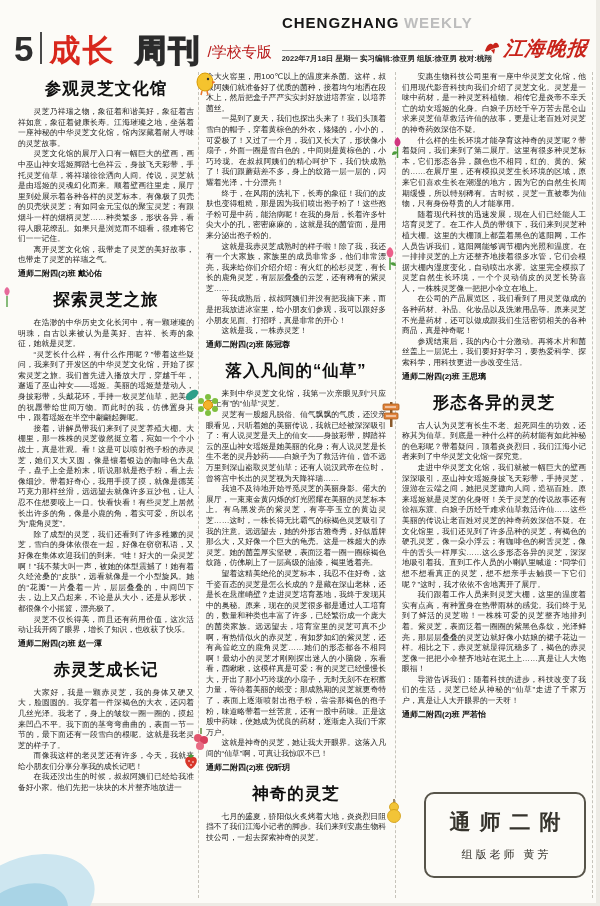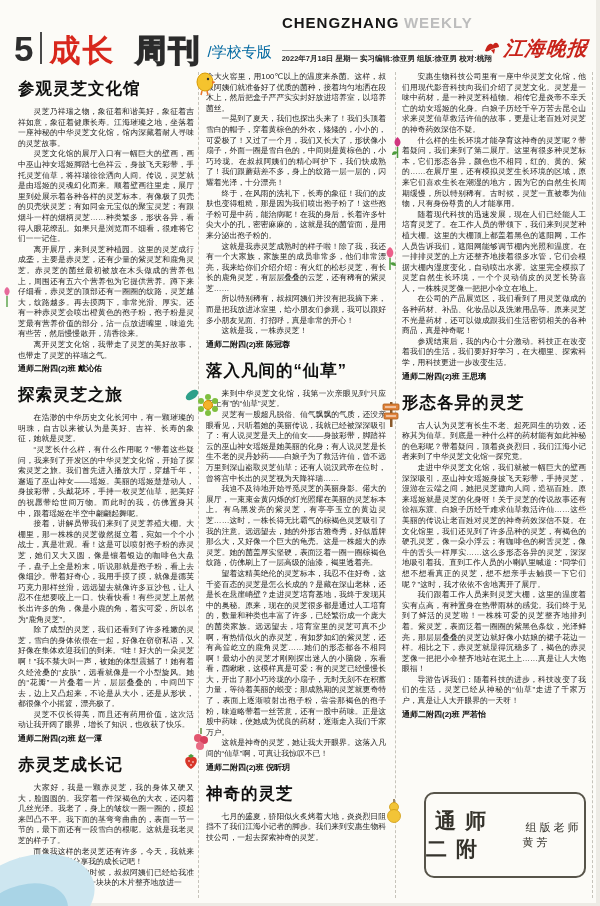--- a/index.html
+++ b/index.html
@@ -8,47 +8,47 @@
   .page-edge-r{position:absolute;right:0;top:0;width:4px;height:100%;background:#edebe5;}
   .page-edge-b{position:absolute;left:0;bottom:0;width:100%;height:3px;background:#edebe5;}
 
   
   #header{position:absolute;left:14px;top:18px;width:574px;height:48px;display:flex;align-items:flex-end;}
   .page-num{font-size:35px;font-weight:900;color:#2e2e2e;line-height:1;}
   .vline{width:2px;height:32px;background:#4a4a4a;margin:0 7px 2px 7px;}
   .cn1{font-size:31px;font-weight:900;line-height:1;letter-spacing:2px;}
   .cn2{font-size:31px;font-weight:900;line-height:1;letter-spacing:2px;color:#fff;
        -webkit-text-stroke:1.4px #2b2b2b;text-shadow:0 0 1px #2b2b2b;margin-left:20px;}
-  .slash{font-size:15px;color:#0369a1;margin:0 0 4px 6px;white-space:nowrap;}
+  .slash{font-size:15px;color:#b91c1c;margin:0 0 4px 6px;white-space:nowrap;}
   .head-right{flex:1;margin:0 10px 2px 10px;min-width:0;}
   .eng-row{text-align:center;border-bottom:1px solid #9a9a9a;padding-bottom:18px;white-space:nowrap;}
   .eng-bold{font-size:15px;font-weight:800;color:#161616;letter-spacing:1px;}
   .eng-light{font-size:15px;font-weight:800;color:#bdbdbd;letter-spacing:1px;}
   .dateline{text-align:left;font-size:7.5px;font-weight:700;color:#2a2a2a;padding-top:3px;white-space:nowrap;}
   .logo-wrap{display:flex;align-items:center;margin-bottom:4px;}
   .logo-text{font-family:"Liberation Serif","DejaVu Serif",serif;font-style:italic;font-weight:900;
              font-size:20px;letter-spacing:1px;transform:skewX(-6deg);white-space:nowrap;}
 
   
   .col{position:absolute;top:68px;height:834px;overflow:hidden;}
   #col1{left:18px;width:176px;}
   #col2{left:206px;width:180px;}
   #col3{left:402px;width:184px;}
   .vdiv{position:absolute;top:72px;height:826px;border-left:1px dashed #c6c3ba;}
 
-  .atitle{margin:10px 0 7px 0;font-size:16.5px;font-weight:900;
+  .atitle{margin:10px 0 7px 0;text-align:center;font-size:16.5px;font-weight:900;
           letter-spacing:1px;color:#101010;}
   .paras p{margin:0;font-size:7.8px;line-height:1.36;text-align:justify;text-indent:2em;color:#1d1d1d;}
   .no-first-indent p:first-child{text-indent:0;}
   .byline{margin:2px 2px 4px 0;text-align:left;font-size:8px;font-weight:700;color:#111;}
 
   
   #school-box{position:absolute;left:424px;top:792px;width:158px;height:82px;
               border:2px solid #57544a;border-radius:10px;background:#fcfbf7;
-              display:flex;flex-direction:row;align-items:center;justify-content:center;gap:11px;}
+              display:flex;flex-direction:column;align-items:center;justify-content:center;gap:11px;}
   .school-name{font-size:21px;font-weight:800;letter-spacing:9px;color:#35332c;text-indent:9px;}
   .school-credit{font-size:11px;font-weight:400;letter-spacing:3px;color:#35332c;text-indent:3px;}
 
   
   .decor{position:absolute;pointer-events:none;}
   .corner1{position:absolute;left:-34px;bottom:-36px;width:130px;height:86px;background:#cde6f0;
            border-radius:50%;transform:rotate(-16deg);}
   .corner2{position:absolute;left:-26px;bottom:-44px;width:96px;height:64px;background:#a9d4e6;
            border-radius:50%;transform:rotate(-22deg);}
 </style>
@@ -86,21 +86,20 @@
   <div class="vdiv" style="left:198px;"></div>
   <div class="vdiv" style="left:395px;"></div>
   <div class="vdiv" style="left:592px;"></div>
 
   <div class="col" id="col1">
     <section>
       <h2 class="atitle">参观灵芝文化馆</h2>
       <div class="paras">
           <p>灵芝乃祥瑞之物，象征着和谐美好，象征着吉祥如意，象征着健康长寿。江海璀璨之地，坐落着一座神秘的中华灵芝文化馆，馆内深藏着耐人寻味的灵芝故事。</p>
           <p>灵芝文化馆的展厅入口有一幅巨大的壁画，画中巫山神女瑶姬脚踏七色祥云，身披飞天彩带，手托灵芝仙草，将祥瑞徐徐洒向人间。传说，灵芝就是由瑶姬的灵魂幻化而来。顺着壁画往里走，展厅里到处展示着各种各样的灵芝标本。有像极了贝壳的贝壳状灵芝；有如同金元宝似的聚宝灵芝；有跟烟斗一样的烟柄灵芝……种类繁多，形状各异，看得人眼花缭乱。如果只是浏览而不细看，很难将它们一一记住。</p>
-          <p>离开展厅，来到灵芝种植园。这里的灵芝成行成垄，主要是赤灵芝，还有少量的紫灵芝和鹿角灵芝。赤灵芝的菌丝最初被放在木头做成的营养包上，周围还有五六个营养包为它提供营养。蹲下来仔细看，赤灵芝的顶部还有一圈圈的纹路，灵芝越大，纹路越多。再去摸两下，非常光滑、厚实。还有一种赤灵芝会喷出橙黄色的孢子粉，孢子粉是灵芝最有营养价值的部分，沾一点放进嘴里，味道先有些苦，然后慢慢散开，清香徐来。</p>
           <p>离开灵芝文化馆，我带走了灵芝的美好故事，也带走了灵芝的祥瑞之气。</p>
         </div>
       <div class="byline">通师二附四(2)班 戴沁佑</div>
     </section>
     <section>
       <h2 class="atitle">探索灵芝之旅</h2>
       <div class="paras">
           <p>在浩渺的中华历史文化长河中，有一颗璀璨的明珠，自古以来被认为是美好、吉祥、长寿的象征，她就是灵芝。</p>
           <p>“灵芝长什么样，有什么作用呢？”带着这些疑问，我来到了开发区的中华灵芝文化馆，开始了探索灵芝之旅。我们首先进入播放大厅，穿越千年，邂逅了巫山神女——瑶姬。美丽的瑶姬楚楚动人，身披彩带，头戴花环，手持一枚灵芝仙草，把美好的祝愿带给世间万物。而此时的我，仿佛置身其中，跟着瑶姬在半空中翩翩起舞呢。</p>
           <p>接着，讲解员带我们来到了灵芝养殖大棚。大棚里，那一株株的灵芝傲然挺立着，宛如一个个小战士，真是壮观。看！这是可以喷射孢子粉的赤灵芝，她们又大又圆，像是镶着银边的咖啡色大盘子，盘子上全是粉末，听说那就是孢子粉，看上去像细沙。带着好奇心，我用手摸了摸，就像是德芙巧克力那样丝滑，远远望去就像许多豆沙包，让人忍不住想要咬上一口。快看快看！有些灵芝上居然长出许多的角，像是小鹿的角，着实可爱，所以名为“鹿角灵芝”。</p>
@@ -119,21 +118,21 @@
     </section>
   </div>
 
   <div class="col" id="col2">
     <section style="display:block;padding-top:4px;">
       <div class="paras no-first-indent">
           <p>个大火窖里，用100℃以上的温度来杀菌。这样，叔叔阿姨们就准备好了优质的菌种，接着均匀地洒在段木上，然后把盒子严严实实封好放进培养室，以培养菌丝。</p>
           <p>一晃到了夏天，我们也探出头来了！我们头顶着雪白的帽子，穿着黄棕色的外衣，矮矮的，小小的，可爱极了！又过了一个月，我们又长大了，形状像小扇子，外面一圈是雪白色的，中间则是黄棕色的，小巧玲珑。在叔叔阿姨们的精心呵护下，我们快成熟了！我们跟蘑菇差不多，身上的纹路一层一层的，闪耀着光泽，十分漂亮！</p>
           <p>终于，在风雨的洗礼下，长寿的象征！我们的皮肤也变得粗糙，那是因为我们喷出孢子粉了！这些孢子粉可是中药，能治病呢！在我的身后，长着许多针尖大小的孔，密密麻麻的，这就是我的菌管面，是用来分泌出孢子粉的。</p>
           <p>这就是我赤灵芝成熟时的样子啦！除了我，我还有一个大家族，家族里的成员非常多，他们非常漂亮，我来给你们介绍介绍：有火红的松杉灵芝，有长长的鹿角灵芝，有层层叠叠的云芝，还有稀有的紫灵芝……</p>
-          <p>所以特别稀有，叔叔阿姨们并没有把我摘下来，而是把我放进冰室里，给小朋友们参观，我可以跟好多小朋友见面、打招呼，真是非常的开心！</p>
+          <p>等我成熟后，叔叔阿姨们并没有把我摘下来，而是把我放进冰室里，给小朋友们参观，我可以跟好多小朋友见面、打招呼，真是非常的开心！</p>
           <p>这就是我，一株赤灵芝！</p>
         </div>
       <div class="byline">通师二附四(2)班 陈冠蓉</div>
     </section>
     <section>
       <h2 class="atitle">落入凡间的“仙草”</h2>
       <div class="paras">
           <p>来到中华灵芝文化馆，我第一次亲眼见到“只应天上有”的“仙草”灵芝。</p>
           <p>灵芝有一股超凡脱俗、仙气飘飘的气质，还没亲眼看见，只听着她的美丽传说，我就已经被深深吸引了：有人说灵芝是天上的仙女——身披彩带，脚踏祥云的巫山神女瑶姬是她美丽的化身；有人说灵芝是长生不老的灵丹妙药——白娘子为了救活许仙，曾不远万里到深山盗取灵芝仙草；还有人说汉武帝在位时，曾将宫中长出的灵芝视为天降祥瑞……</p>
           <p>我迫不及待地开始寻觅灵芝的美丽身影。偌大的展厅，一束束金黄闪烁的灯光照耀在美丽的灵芝标本上。有乌黑发亮的紫灵芝，有亭亭玉立的黄边灵芝……这时，一株长得无比霸气的棕褐色灵芝吸引了我的注意。远远望去，她的外形古雅奇秀，好似盾牌那么大，又好像一个巨大的龟壳。这是一株超大的赤灵芝。她的菌盖厚实坚硬，表面泛着一圈一圈棕褐色纹路，仿佛刷上了一层高级的油漆，褐里透着亮。</p>
@@ -150,21 +149,21 @@
     </section>
   </div>
 
   <div class="col" id="col3">
     <section style="display:block;padding-top:4px;">
       <div class="paras">
           <p>安惠生物科技公司里有一座中华灵芝文化馆，他们用现代影音科技向我们介绍了灵芝文化。灵芝是一味中药材，是一种灵芝科植物。相传它是炎帝不幸夭亡的幼女瑶姬的化身。白娘子历经千辛万苦去昆仑山求来灵芝仙草救活许仙的故事，更是让老百姓对灵芝的神奇药效深信不疑。</p>
           <p>什么样的生长环境才能孕育这神奇的灵芝呢？带着疑问，我们来到了第二展厅。这里有很多种灵芝标本，它们形态各异，颜色也不相同，红的、黄的、紫的……在展厅里，还有模拟灵芝生长环境的区域，原来它们喜欢生长在潮湿的地方，因为它的自然生长周期缓慢，所以特别稀有。古时候，灵芝一直被奉为仙物，只有身份尊贵的人才能享用。</p>
           <p>随着现代科技的迅速发展，现在人们已经能人工培育灵芝了。在工作人员的带领下，我们来到灵芝种植大棚。这里的大棚顶上都盖着黑色的遮阳网，工作人员告诉我们，遮阳网能够调节棚内光照和温度。在一排排灵芝的上方还整齐地接着很多水管，它们会根据大棚内湿度变化，自动喷出水雾。这里完全模拟了灵芝自然生长环境，一个个灵动俏皮的灵芝长势喜人，一株株灵芝像一把把小伞立在地上。</p>
           <p>在公司的产品展览区，我们看到了用灵芝做成的各种药材、补品、化妆品以及洗漱用品等。原来灵芝不光是药材，还可以做成跟我们生活密切相关的各种商品，真是神奇呢！</p>
-          <p>参观结束后，我的内心十分激动。科技正在改变着我们的生活，我们要好好学习，在大棚里、探索科学，用科技更进一步改变生活。</p>
+          <p>参观结束后，我的内心十分激动。再将木片和菌丝盖上一层泥土，我们要好好学习，要热爱科学、探索科学，用科技更进一步改变生活。</p>
         </div>
       <div class="byline">通师二附四(2)班 王思璃</div>
     </section>
     <section>
       <h2 class="atitle">形态各异的灵芝</h2>
       <div class="paras">
           <p>古人认为灵芝有长生不老、起死回生的功效，还称其为仙草。到底是一种什么样的药材能有如此神秘的色彩呢？带着疑问，顶着炎炎烈日，我们江海小记者来到了中华灵芝文化馆一探究竟。</p>
           <p>走进中华灵芝文化馆，我们就被一幅巨大的壁画深深吸引，巫山神女瑶姬身披飞天彩带，手持灵芝，漫游在云端之间，她把灵芝撒向人间，造福百姓。原来瑶姬就是灵芝的化身呀！关于灵芝的传说故事还有徐福东渡、白娘子历经千难求仙草救活许仙……这些美丽的传说让老百姓对灵芝的神奇药效深信不疑。在文化馆里，我们还见到了许多品种的灵芝，有褐色的硬孔灵芝，像一朵小浮云；有咖啡色的树舌灵芝，像牛的舌头一样厚实……这么多形态各异的灵芝，深深地吸引着我。直到工作人员的小喇叭里喊道：“同学们想不想看真正的灵芝，想不想亲手去触摸一下它们呢？”这时，我才依依不舍地离开了展厅。</p>
           <p>我们跟着工作人员来到灵芝大棚，这里的温度着实有点高，有种置身在热带雨林的感觉。我们终于见到了鲜活的灵芝啦！一株株可爱的灵芝整齐地排列着。紫灵芝，表面泛着一圈圈的紫黑色条纹，光泽鲜亮，那层层叠叠的灵芝边就好像小姑娘的裙子花边一样。相比之下，赤灵芝就显得沉稳多了，褐色的赤灵芝像一把把小伞整齐地站在泥土上……真是让人大饱眼福！</p>
           <p>导游告诉我们：随着科技的进步，科技改变了我们的生活，灵芝已经从神秘的“仙草”走进了千家万户，真是让人大开眼界的一天呀！</p>

